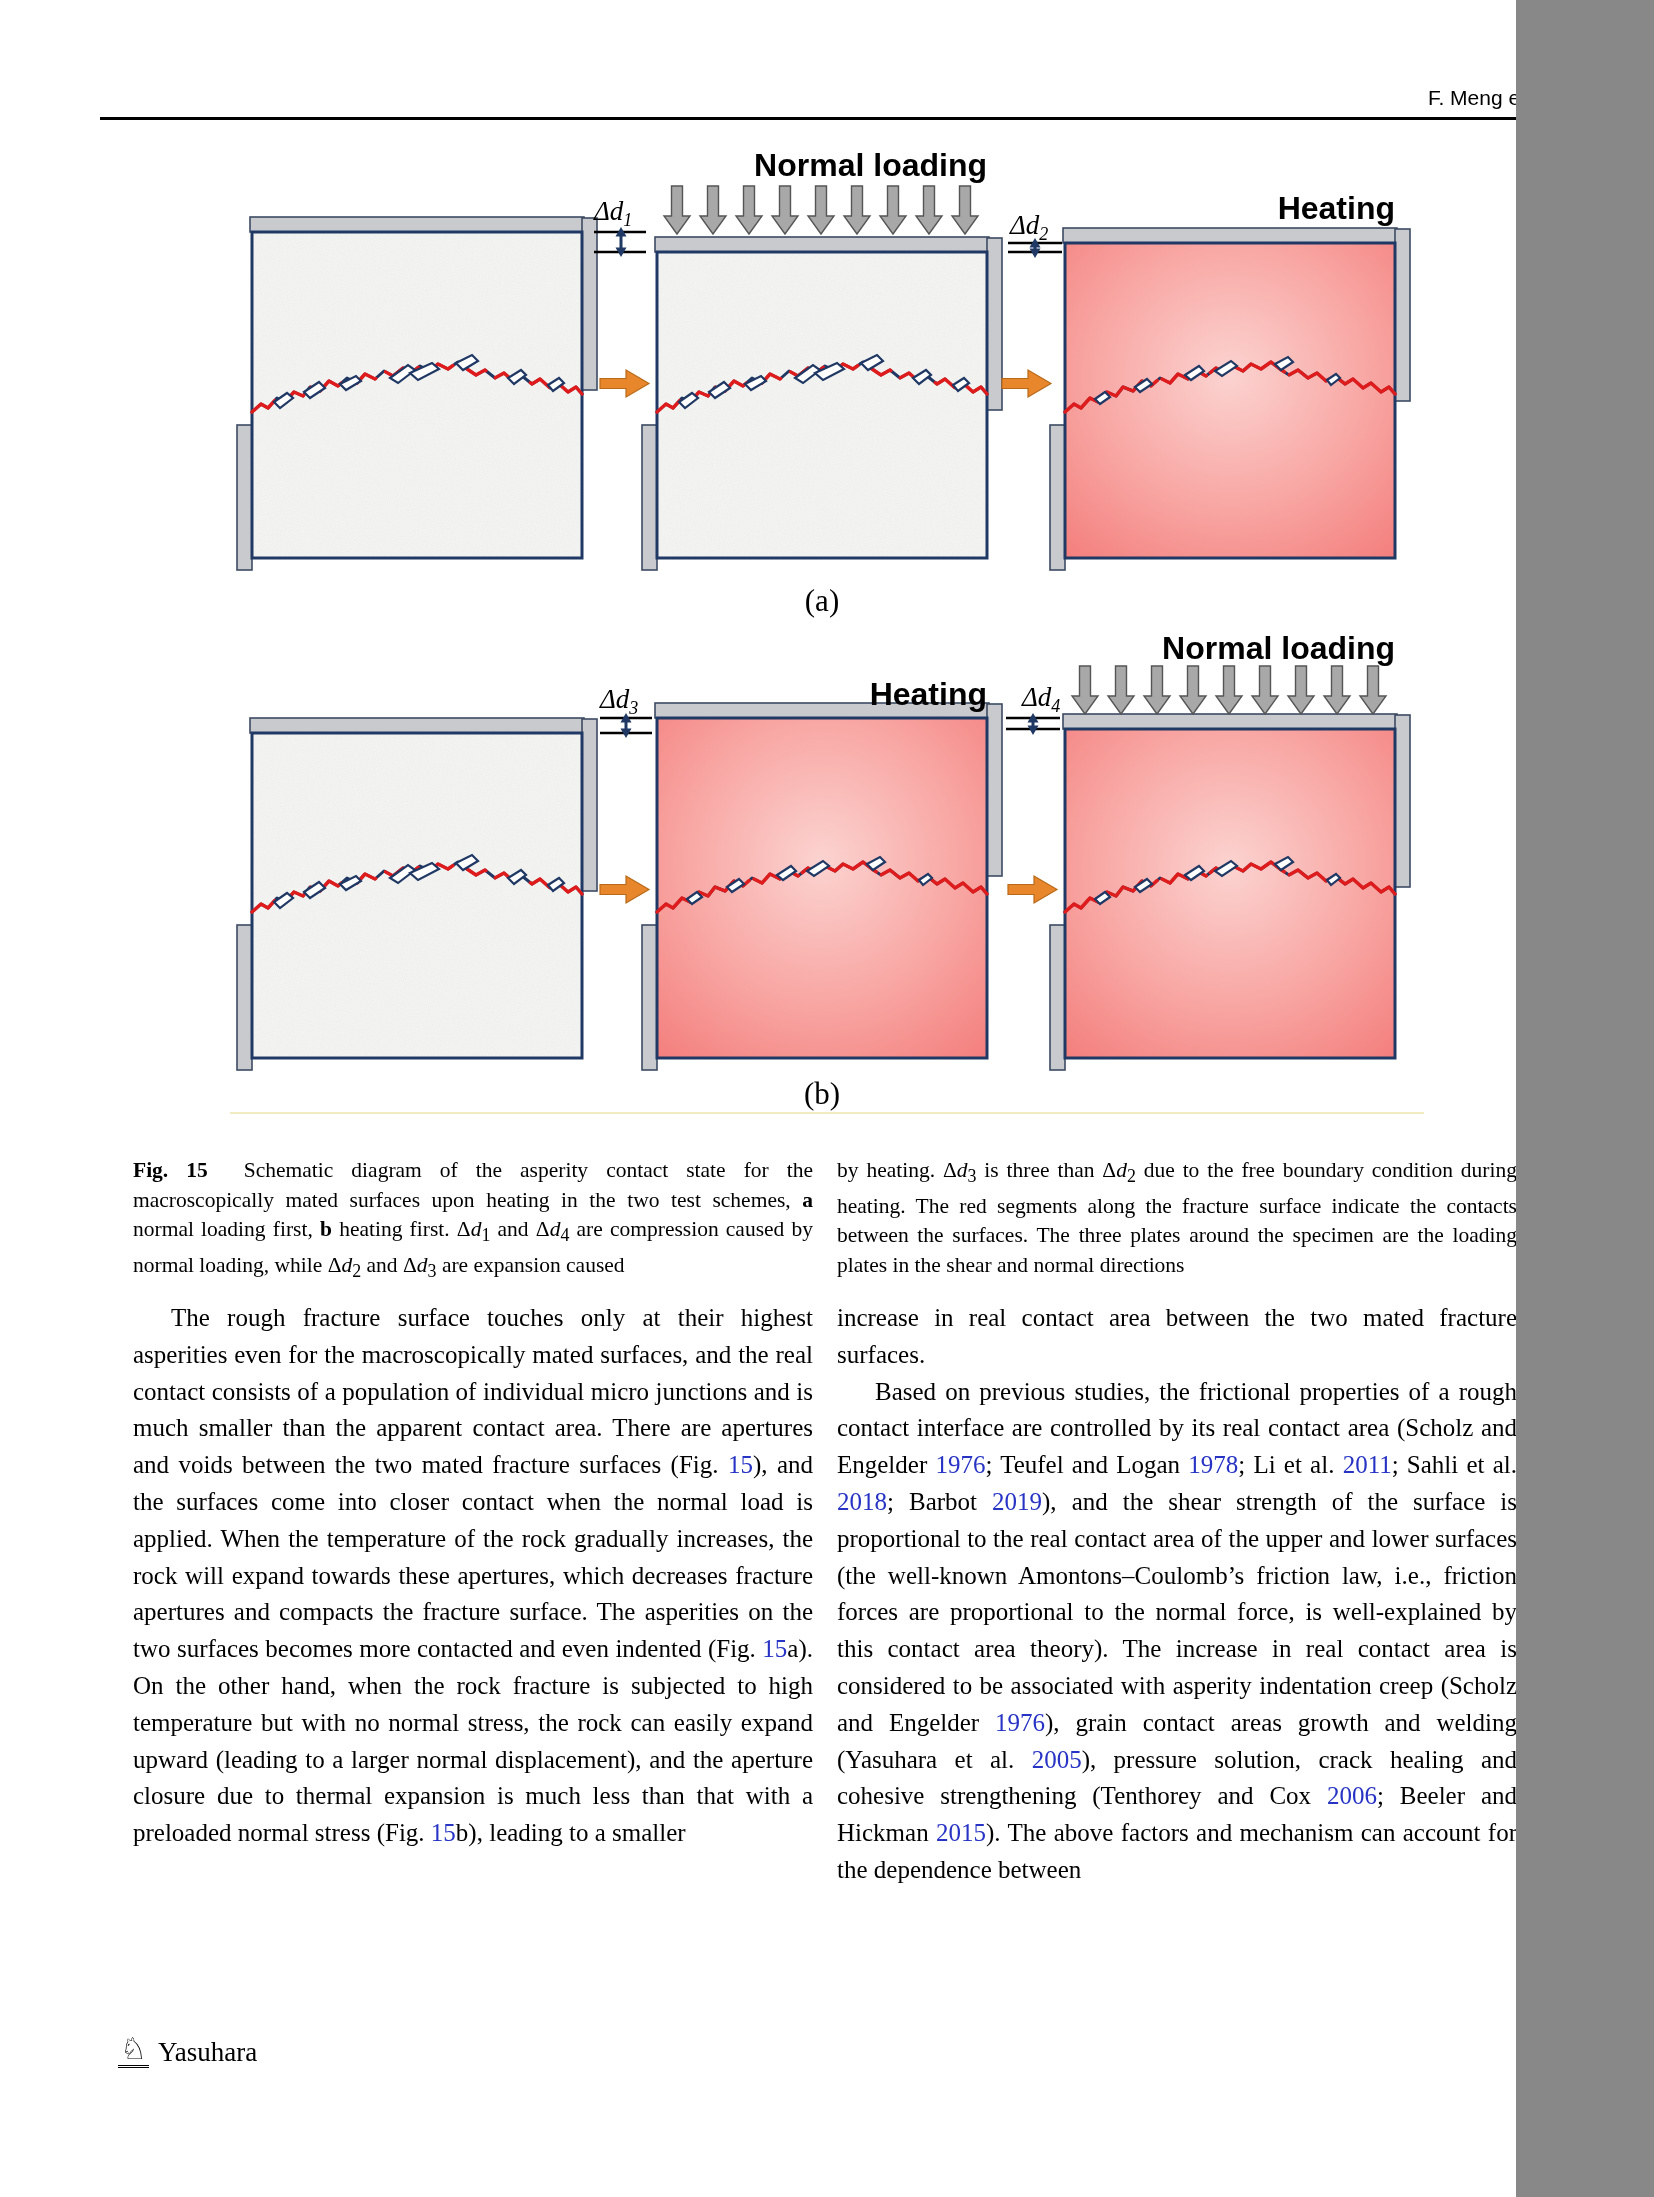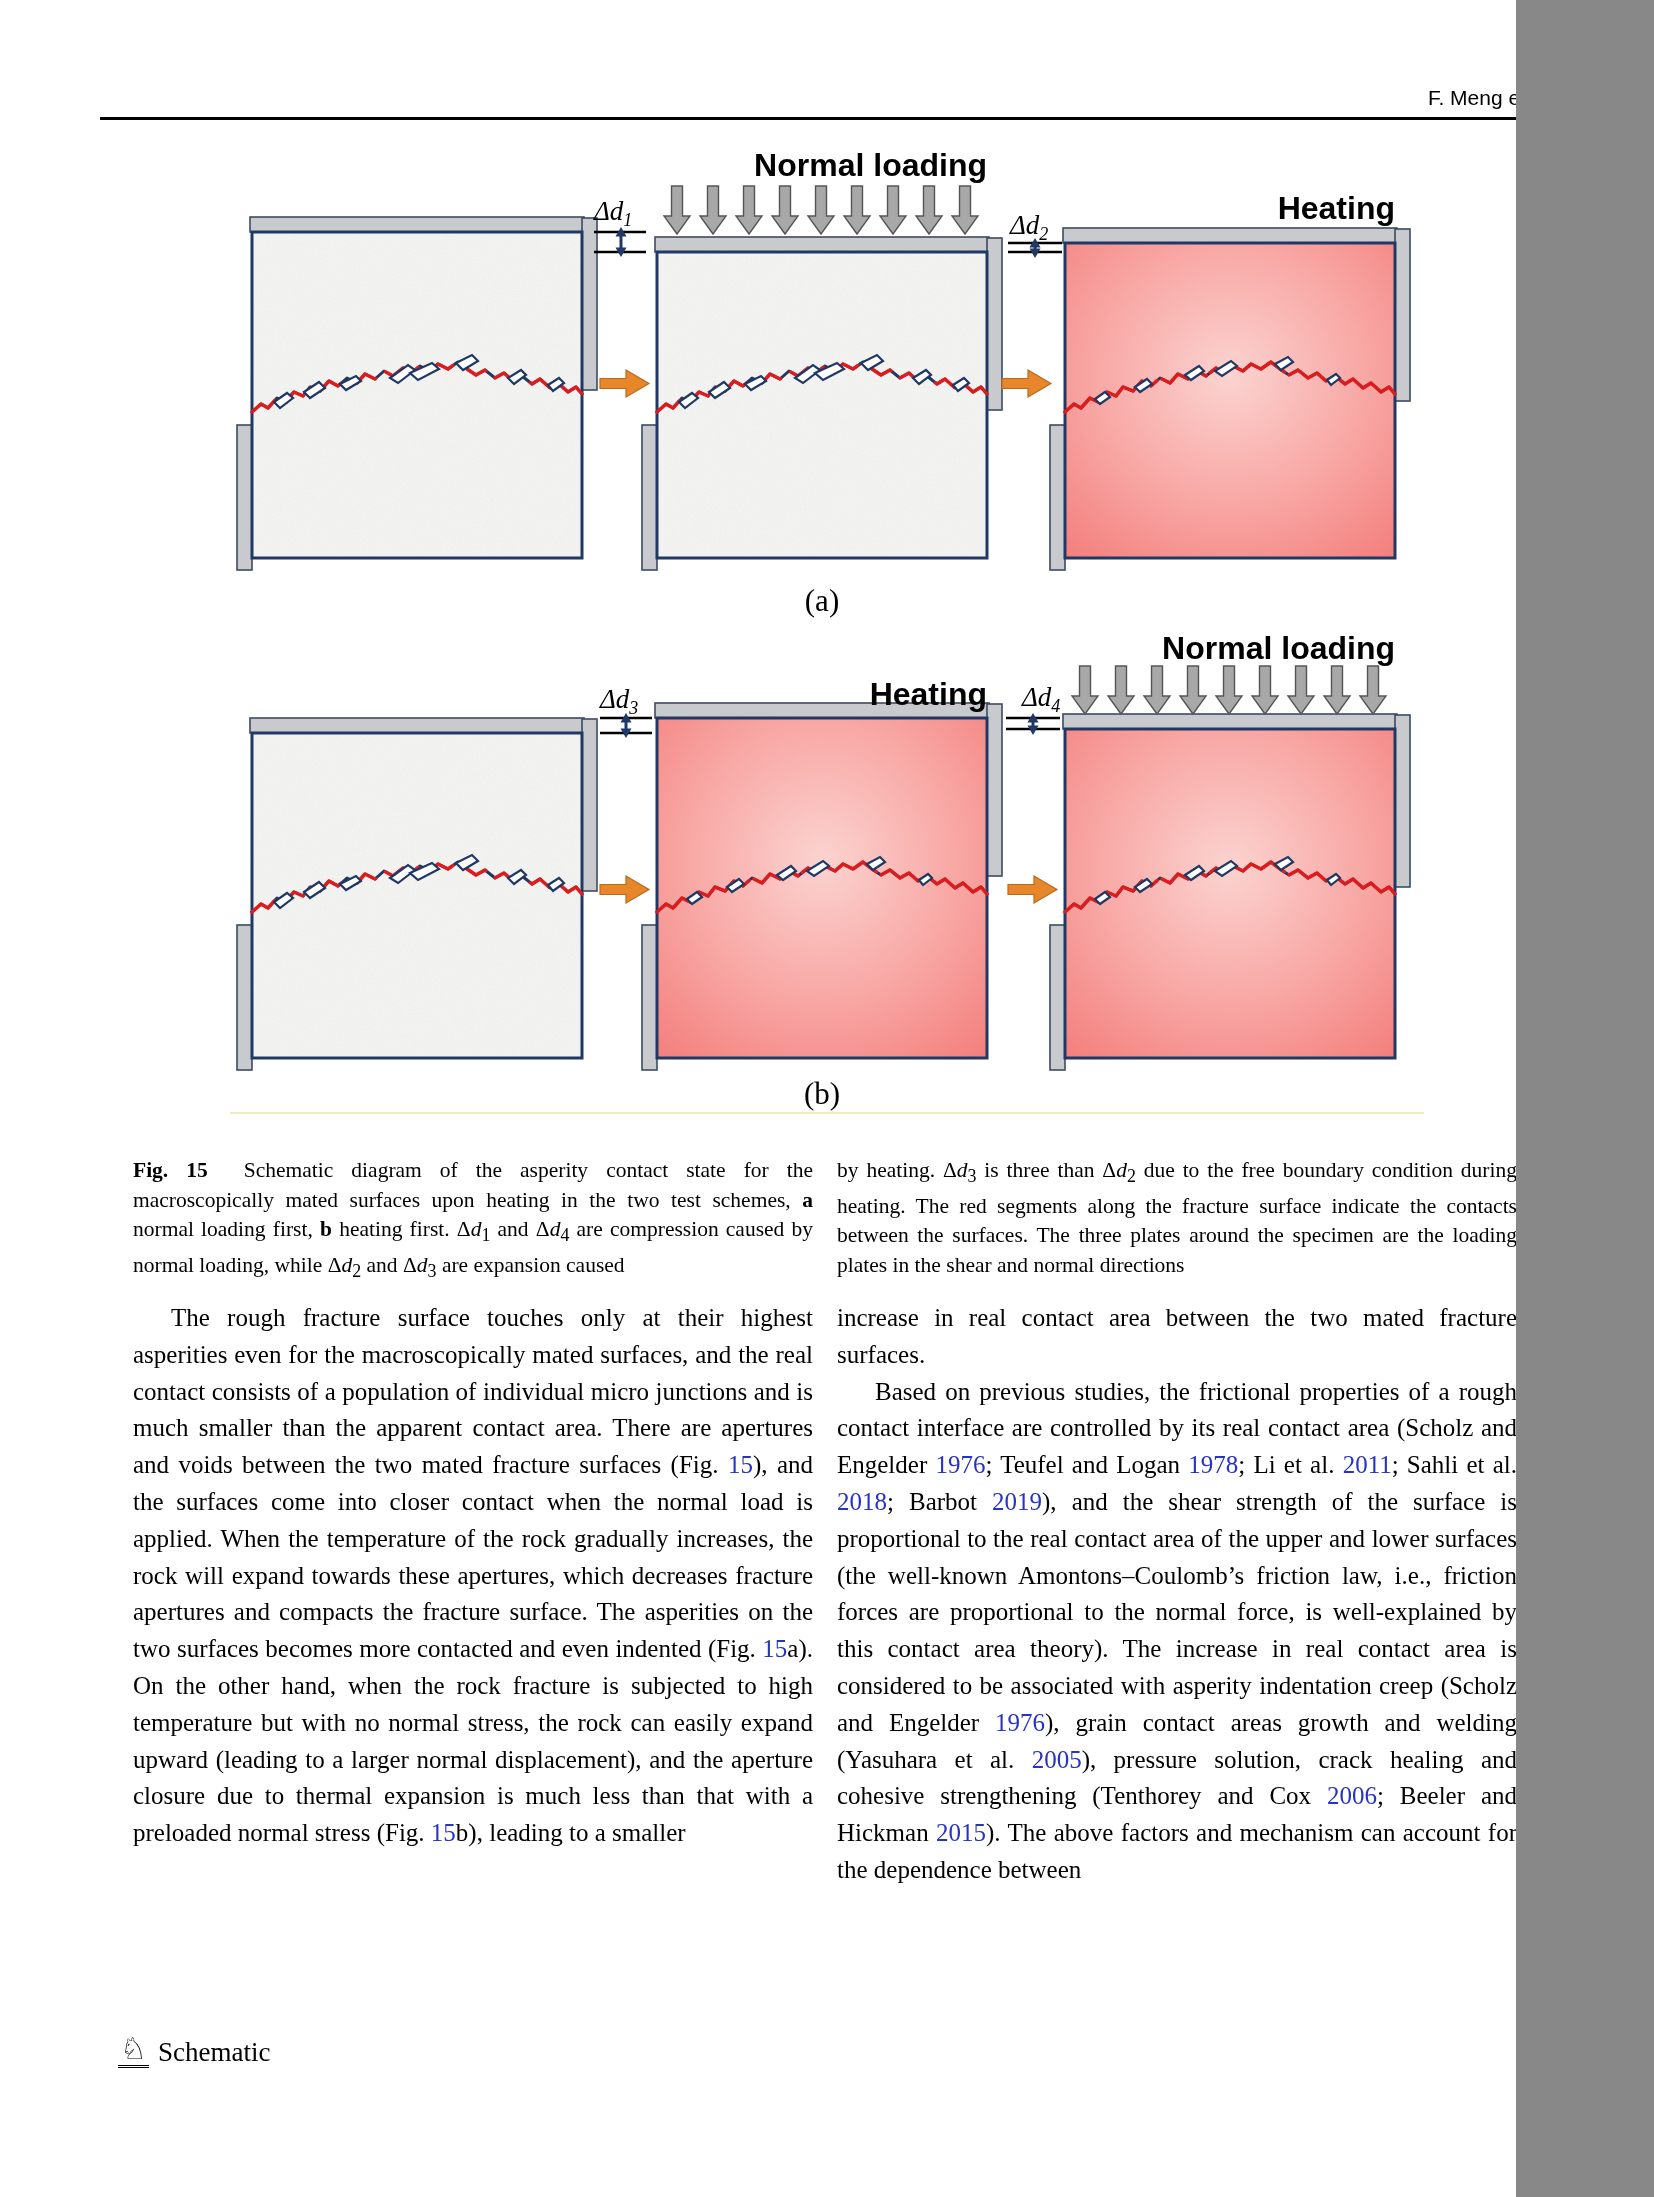--- a/index.html
+++ b/index.html
@@ -248,16 +248,16 @@
       <p class="ind"><span>The rough fracture surface touches only at their highest asperities even for the macroscopically mated surfaces, and the real contact consists of a population of individual micro junctions and is much smaller than the apparent contact area. There are apertures and voids between the two mated fracture surfaces (Fig.&nbsp;</span><span class="ref">15</span><span>), and the surfaces come into closer contact when the normal load is applied. When the temperature of the rock gradually increases, the rock will expand towards these apertures, which decreases fracture apertures and compacts the fracture surface. The asperities on the two surfaces becomes more contacted and even indented (Fig.&nbsp;</span><span class="ref">15</span><span>a). On the other hand, when the rock fracture is subjected to high temperature but with no normal stress, the rock can easily expand upward (leading to a larger normal displacement), and the aperture closure due to thermal expansion is much less than that with a preloaded normal stress (Fig.&nbsp;</span><span class="ref">15</span><span>b), leading to a smaller</span></p>
     </div>
     <div>
       <p><span>increase in real contact area between the two mated fracture surfaces.</span></p>
       <p class="ind"><span>Based on previous studies, the frictional properties of a rough contact interface are controlled by its real contact area (Scholz and Engelder </span><span class="ref">1976</span><span>; Teufel and Logan </span><span class="ref">1978</span><span>; Li et&nbsp;al. </span><span class="ref">2011</span><span>; Sahli et&nbsp;al. </span><span class="ref">2018</span><span>; Barbot </span><span class="ref">2019</span><span>), and the shear strength of the surface is proportional to the real contact area of the upper and lower surfaces (the well-known Amontons–Coulomb’s friction law, i.e., friction forces are proportional to the normal force, is well-explained by this contact area theory). The increase in real contact area is considered to be associated with asperity indentation creep (Scholz and Engelder </span><span class="ref">1976</span><span>), grain contact areas growth and welding (Yasuhara et&nbsp;al. </span><span class="ref">2005</span><span>), pressure solution, crack healing and cohesive strengthening (Tenthorey and Cox </span><span class="ref">2006</span><span>; Beeler and Hickman </span><span class="ref">2015</span><span>). The above factors and mechanism can account for the dependence between</span></p>
     </div>
   </div>
 
   <div class="foot">
     <span class="slogo">♘</span>
-    <span>Schematic</span>
+    <span>Yasuhara</span>
   </div>
 
 </div>
 
 </body></html>

